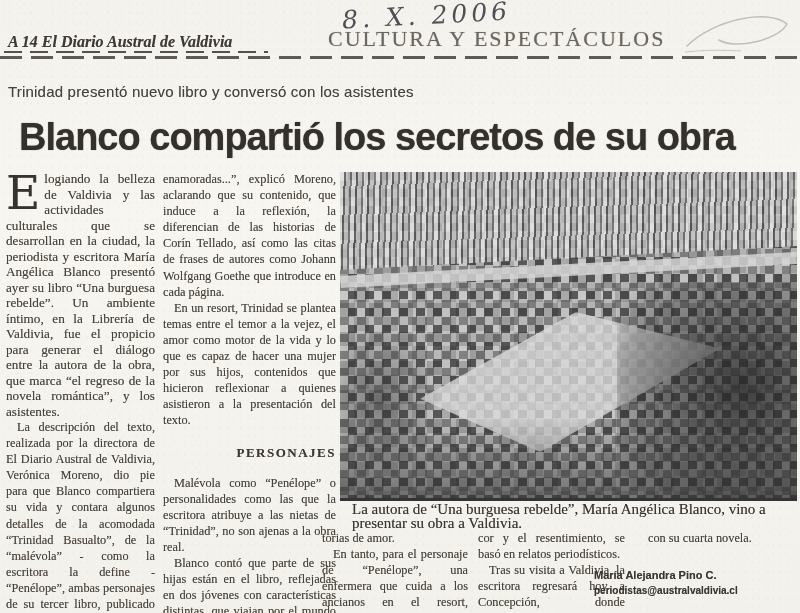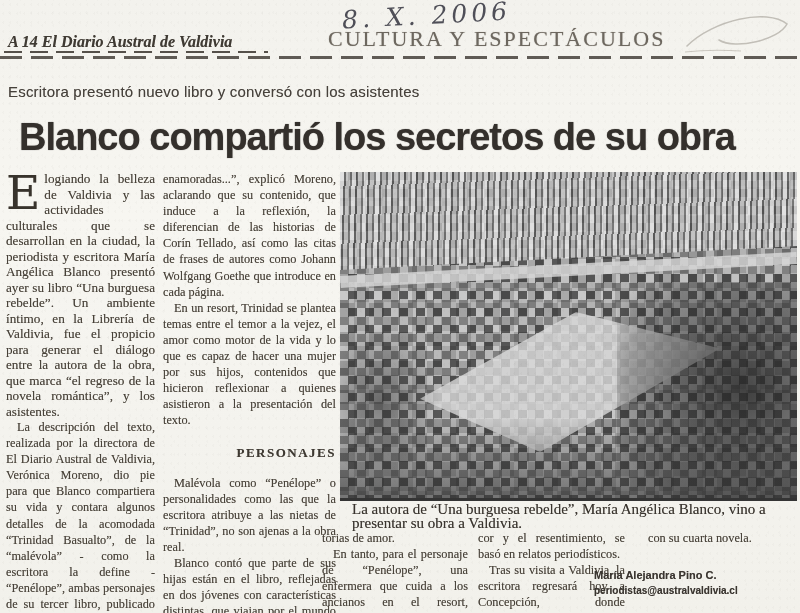--- a/index.html
+++ b/index.html
@@ -92,21 +92,21 @@
       <path d="M4 40 C 30 14, 84 2, 104 18 C 96 34, 52 44, 36 34" fill="none" stroke="#9a958c" stroke-width="1.6" stroke-linecap="round"></path>
       <path d="M2 46 C 20 44, 40 44, 58 45" fill="none" stroke="#aaa49a" stroke-width="1.1"></path>
     </svg>
   </span>
 
   <div class="masthead-label">A 14 El Diario Austral de Valdivia</div>
   <div class="masthead-section">CULTURA Y ESPECTÁCULOS</div>
   <div class="rule-label"></div>
   <div class="rule-main"></div>
 
-  <div class="kicker">Escritora presentó nuevo libro y conversó con los asistentes</div>
+  <div class="kicker">Trinidad presentó nuevo libro y conversó con los asistentes</div>
   <h1 class="headline" style="margin:16px;">Blanco compartió los secretos de su obra</h1>
 
   <div class="col col1 bodytext">
     <p class="lead"><span class="dropcap">E</span><span>logiando la belleza de Valdivia y las actividades culturales que se desarrollan en la ciudad, la periodista y escritora María Angélica Blanco presentó ayer su libro “Una burguesa rebelde”. Un ambiente íntimo, en la Librería de Valdivia, fue el propicio para generar el diálogo entre la autora de la obra, que marca “el regreso de la novela romántica”, y los asistentes.</span></p>
     <p class="indent">La descripción del texto, realizada por la directora de El Diario Austral de Valdivia, Verónica Moreno, dio pie para que Blanco compartiera su vida y contara algunos detalles de la acomodada “Trinidad Basualto”, de la “malévola” - como la escritora la define - “Penélope”, ambas personajes de su tercer libro, publicado por la editorial Planeta.</p>
 
   </div>
 
   <div class="col col2 bodytext">
     <p>enamoradas...”, explicó Moreno, aclarando que su contenido, que induce a la reflexión, la diferencian de las historias de Corín Tellado, así como las citas de frases de autores como Johann Wolfgang Goethe que introduce en cada página.</p>

